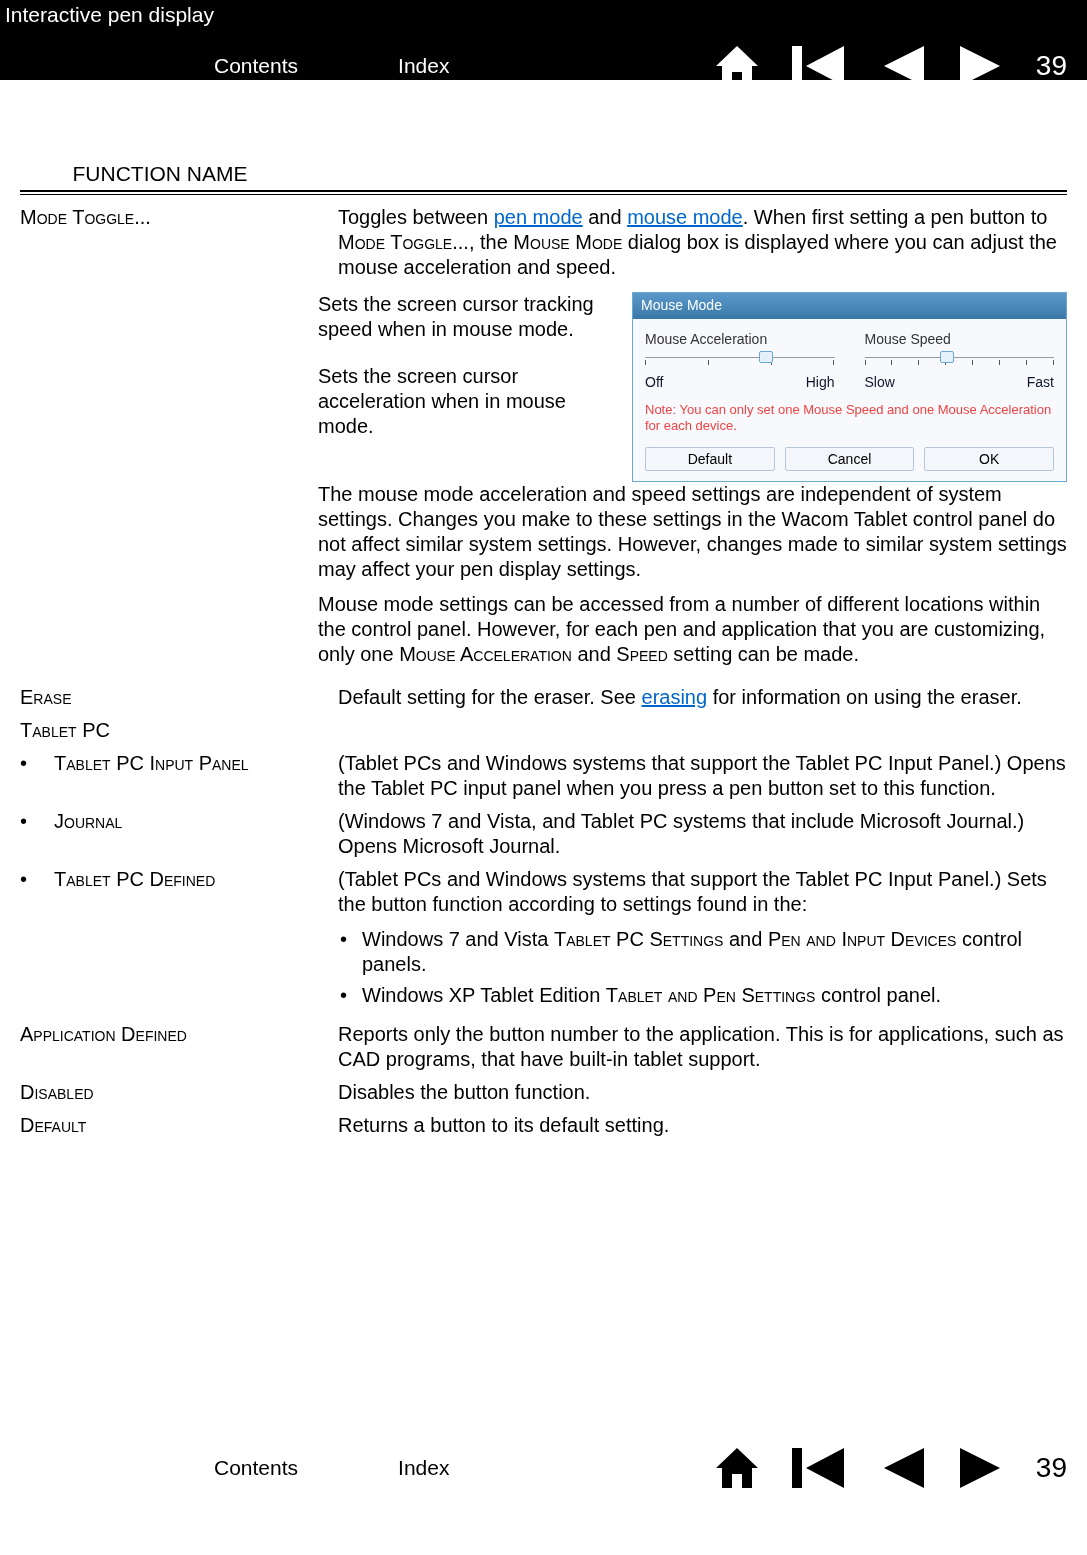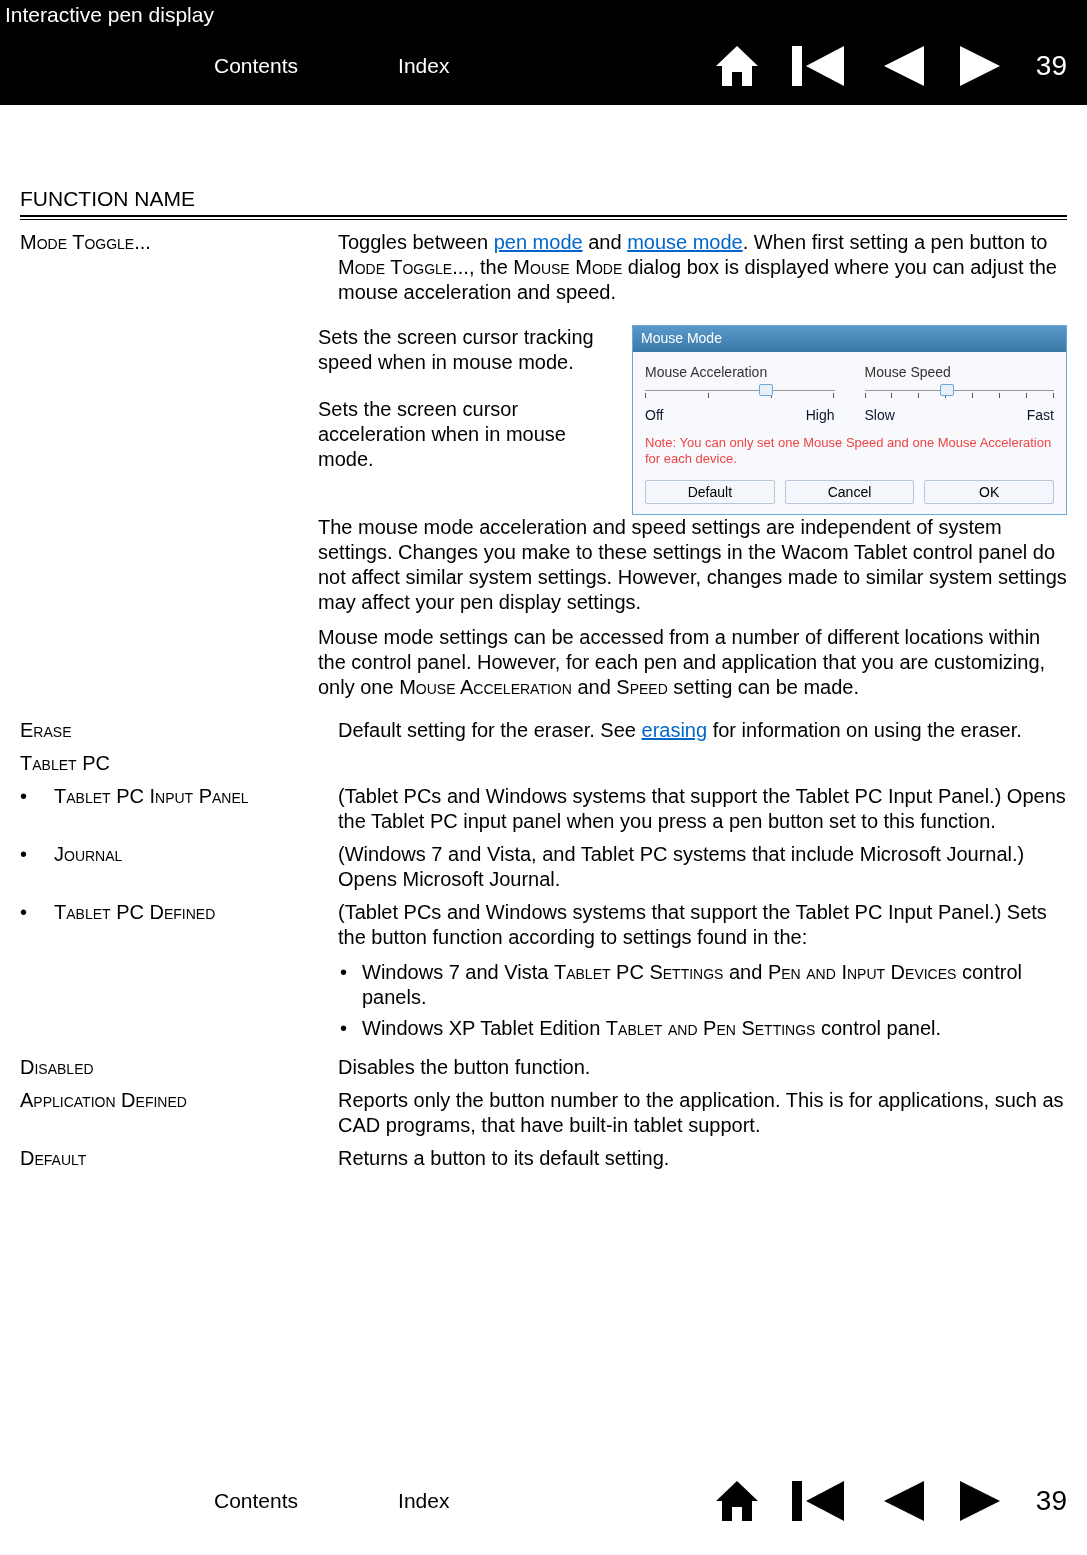--- a/index.html
+++ b/index.html
@@ -1,37 +1,37 @@
 <!DOCTYPE html>
 <html><head>
 <meta charset="utf-8">
 <style>
   * { box-sizing: border-box; margin: 0; padding: 0; }
   body { font-family: Arial, Helvetica, sans-serif; background: #fff; color: #000; width: 1087px; }
-  .topbar { background: #000; color: #fff; height: 105px; position: relative; text-align: right; }
+  .topbar { background: #000; color: #fff; height: 80px; position: relative; text-align: right; }
   .doc-title { font-size: 21px; position: absolute; left: 5px; top: 3px; font-weight: 400; }
   .nav-row { position: absolute; top: 44px; left: 0; right: 0; display: flex; align-items: center; }
   .nav-link { color: #fff; font-size: 21px; text-decoration: none; }
   .icon-group { display: flex; align-items: center; margin-left: auto; gap: 32px; padding-right: 20px; }
   .page-num { color: #fff; font-size: 28px; }
   .page-num-bottom { color: #000; }
   .icon svg { display: block; }
   .content { padding: 40px 20px 10px 20px; }
-  .col-headers { display: flex; padding-left: 0; font-size: 21px; padding-bottom: 4px; }
+  .col-headers { display: flex; padding-left: 0; font-size: 21px; padding-bottom: 4px; text-align: center; }
   .col1 { width: 280px; flex-shrink: 0; }
   .col2 { flex: 1; }
   .div-line-thick { border-bottom: 2px solid #000; margin-bottom: 2px; }
   .div-line-thin { border-bottom: 1px solid #000; margin-bottom: 10px; }
   .row { display: flex; margin-bottom: 8px; font-size: 20px; line-height: 1.25; gap: 38px; }
   .fn-name { font-variant: small-caps; font-family: Arial, sans-serif; }
   .fn-col { width: 280px; flex-shrink: 0; padding-right: 10px; }
   .desc-col { flex: 1; }
   .link { color: #0066cc; text-decoration: underline; }
   .small-caps { font-variant: small-caps; }
-  .callout-block { margin-top: 20px; display: flex; justify-content: space-between; }
+  .callout-block { margin-top: 12px; display: flex; justify-content: space-between; }
   .callout-left { flex: 1; font-size: 20px; line-height: 1.25; padding-right: 10px; }
   .callout-right { width: 435px; flex-shrink: 0; }
   .callout-item { margin-bottom: 22px; }
   .dialog-mock { border: 1px solid #6ba8d6; background: #f7f9fc; font-size: 13px; }
   .dialog-title { background: linear-gradient(#5a99c9, #3a78a8); color: #fff; padding: 4px 8px; font-size: 14px; }
   .dialog-body { padding: 12px 12px 10px 12px; }
   .slider-row { display: flex; gap: 30px; margin-bottom: 4px; }
   .slider-block { flex: 1; }
   .slider-label { font-size: 14px; color: #333; margin-bottom: 6px; }
   .slider-track { position: relative; height: 18px; display:flex; align-items:center;}
@@ -209,27 +209,27 @@
         <div><span>Windows 7 and Vista </span><span class="small-caps">Tablet PC Settings</span><span> and </span><span class="small-caps">Pen and Input Devices</span><span> control panels.</span></div>
       </div>
       <div class="indent-bullet">
         <span class="bullet-dot">•</span>
         <div><span>Windows XP Tablet Edition </span><span class="small-caps">Tablet and Pen Settings</span><span> control panel.</span></div>
       </div>
     </div>
   </div>
 
   <div class="row">
+    <div class="fn-col"><span class="fn-name">Application Defined</span></div>
+    <div class="desc-col">Reports only the button number to the application.  This is for applications, such as CAD programs, that have built-in tablet support.</div>
+  </div>
+
+  <div class="row">
     <div class="fn-col"><span class="fn-name">Disabled</span></div>
     <div class="desc-col">Disables the button function.</div>
-  </div>
-
-  <div class="row">
-    <div class="fn-col"><span class="fn-name">Application Defined</span></div>
-    <div class="desc-col">Reports only the button number to the application.  This is for applications, such as CAD programs, that have built-in tablet support.</div>
   </div>
 
   <div class="row">
     <div class="fn-col"><span class="fn-name">Default</span></div>
     <div class="desc-col">Returns a button to its default setting.</div>
   </div>
 
 </div>
 
 <div class="bottombar" style="margin-top:280px;">

